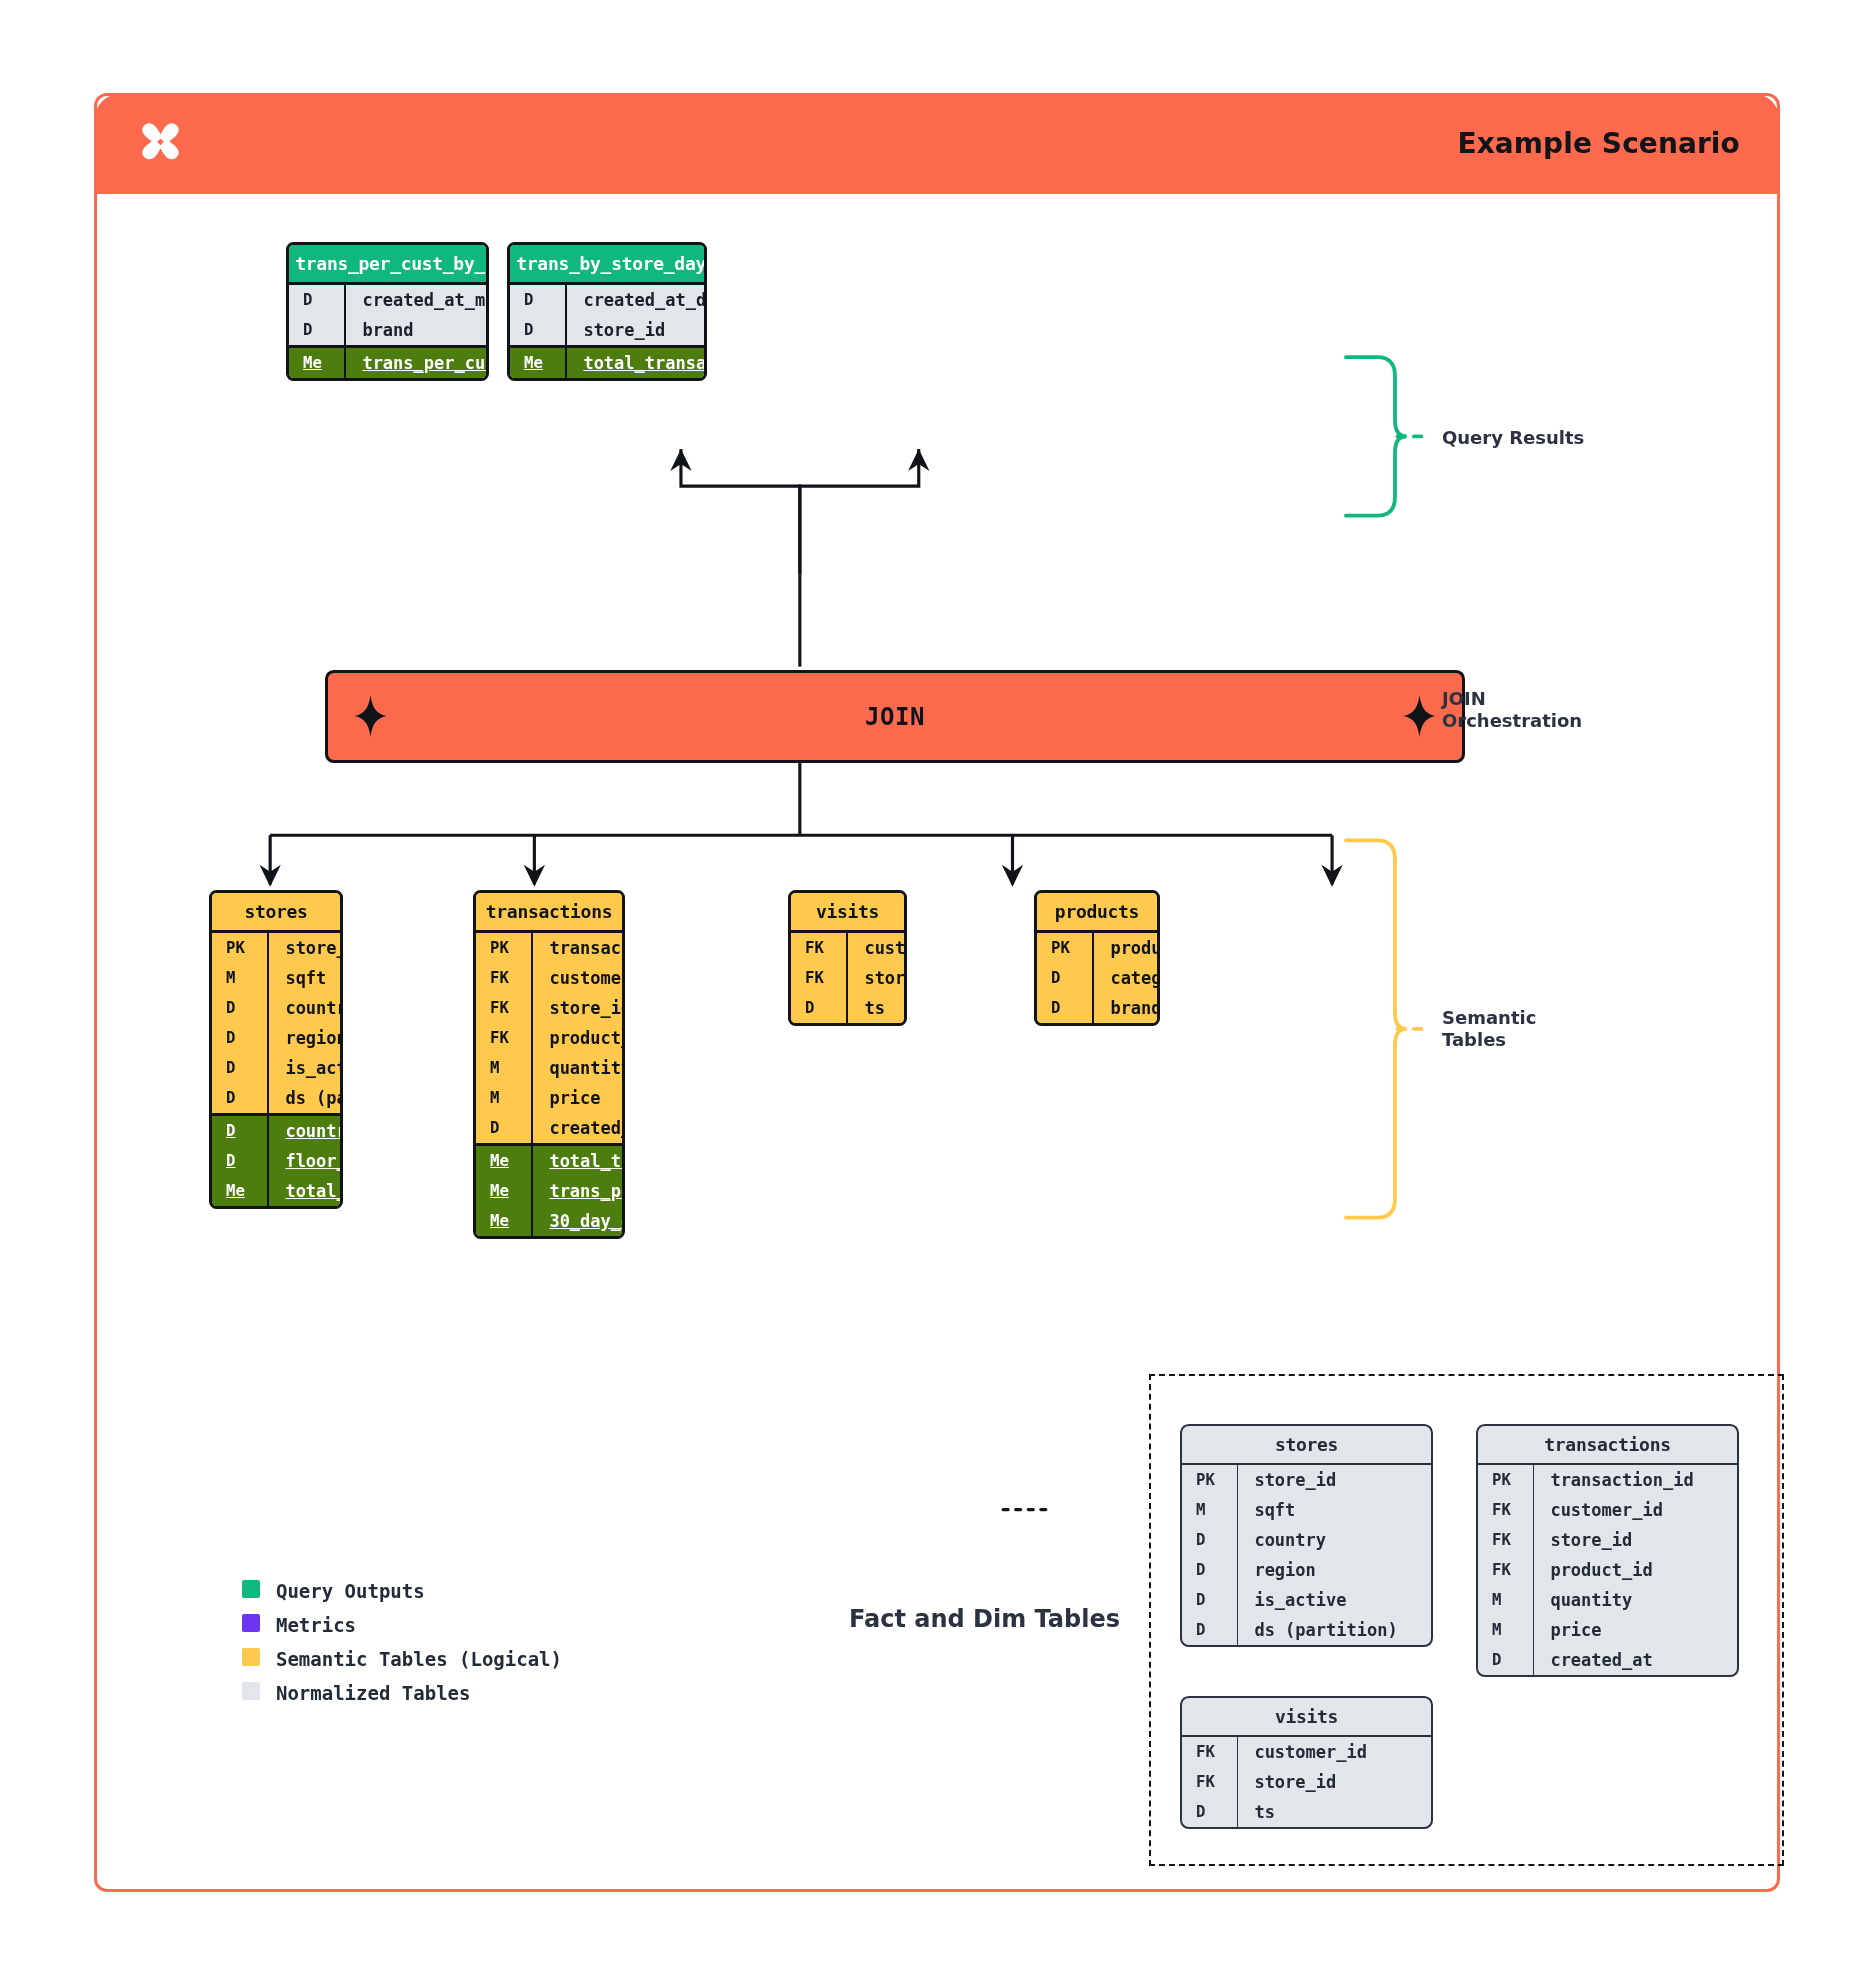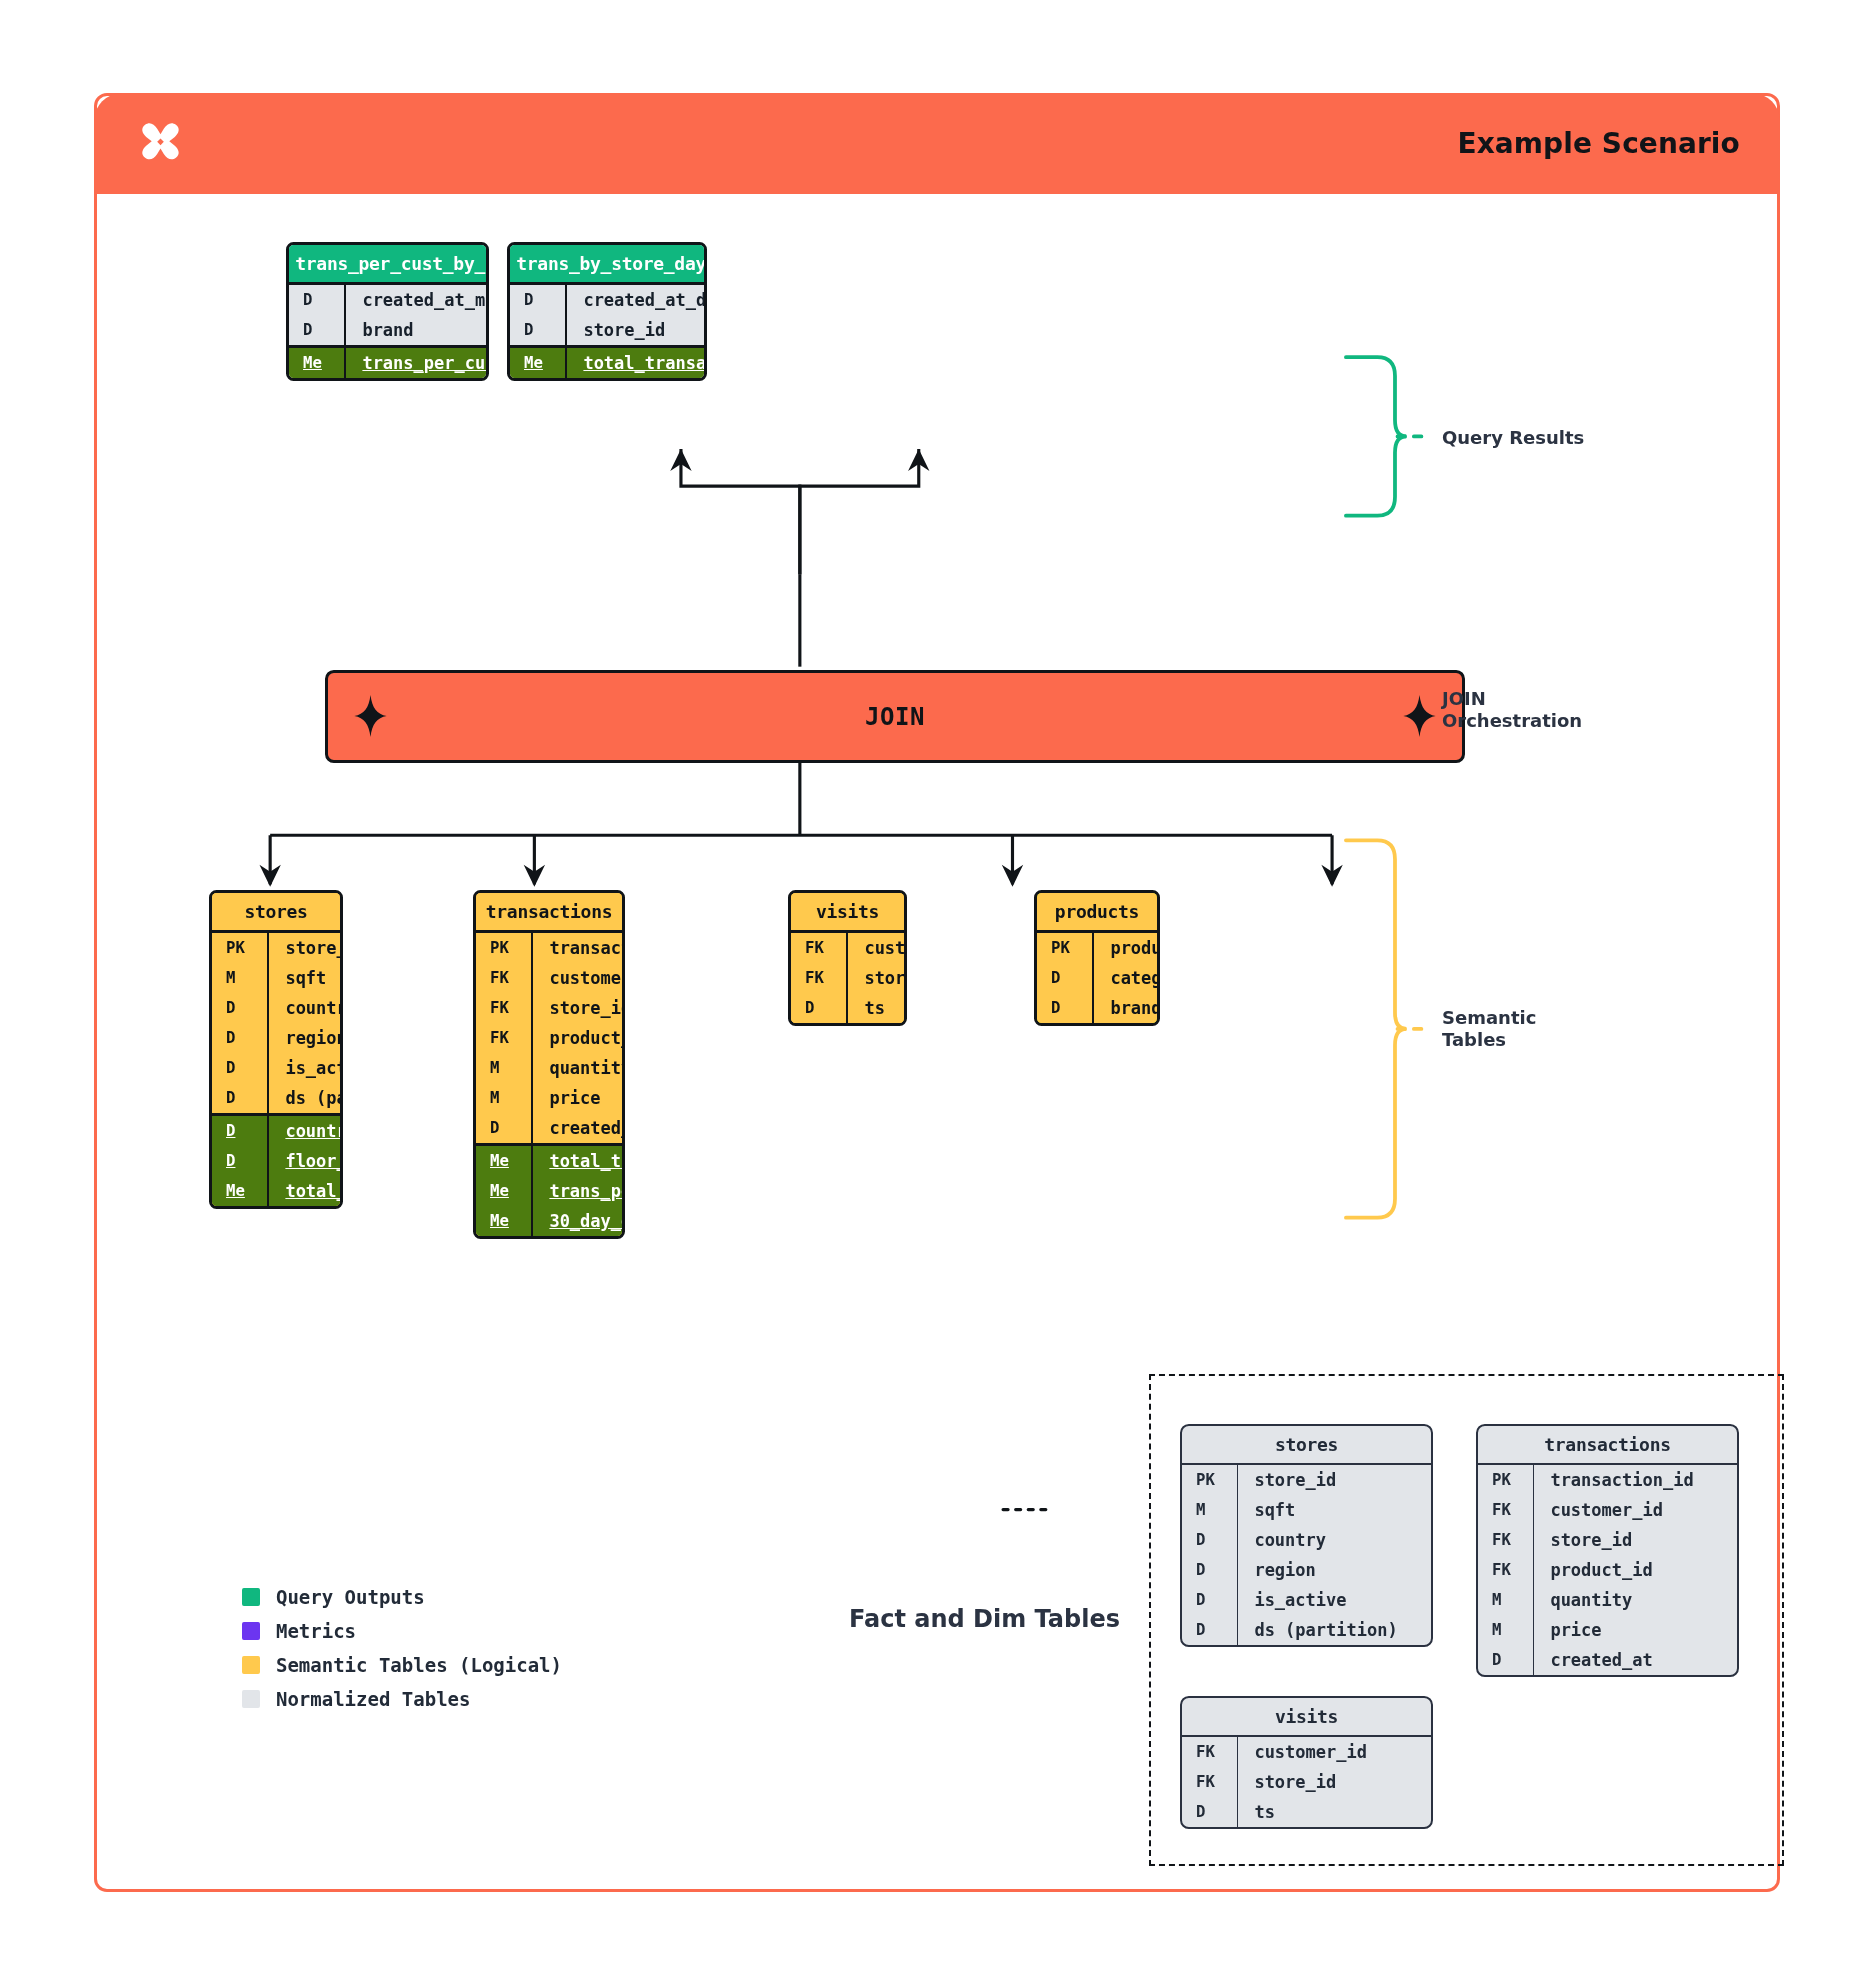--- a/index.html
+++ b/index.html
@@ -122,21 +122,21 @@
     font-family: "DejaVu Sans", sans-serif;
     font-weight: 700;
     font-size: 18px;
     color: #2B3342;
     line-height: 1.2;
   }
   .annot.small-wrap { width: 157px; }
 
   
   .legend { position: absolute; left: 226px; top: 1585px; }
-  .legend-row { display:flex; align-items:center; height: 34px; padding-left: 13px; }
+  .legend-row { display:flex; height: 34px; padding-left: 13px; }
   .swatch { width: 17.6px; height: 17.6px; border-radius: 1.9px; margin-right: 16.4px; flex:0 0 17.6px;}
   .legend-label {
     font-family: "DejaVu Sans Mono", monospace;
     font-weight: 700; font-size: 19px; color: #222B38;
     white-space: nowrap;
   }
 
   
   .fact-group {
     position: absolute;

